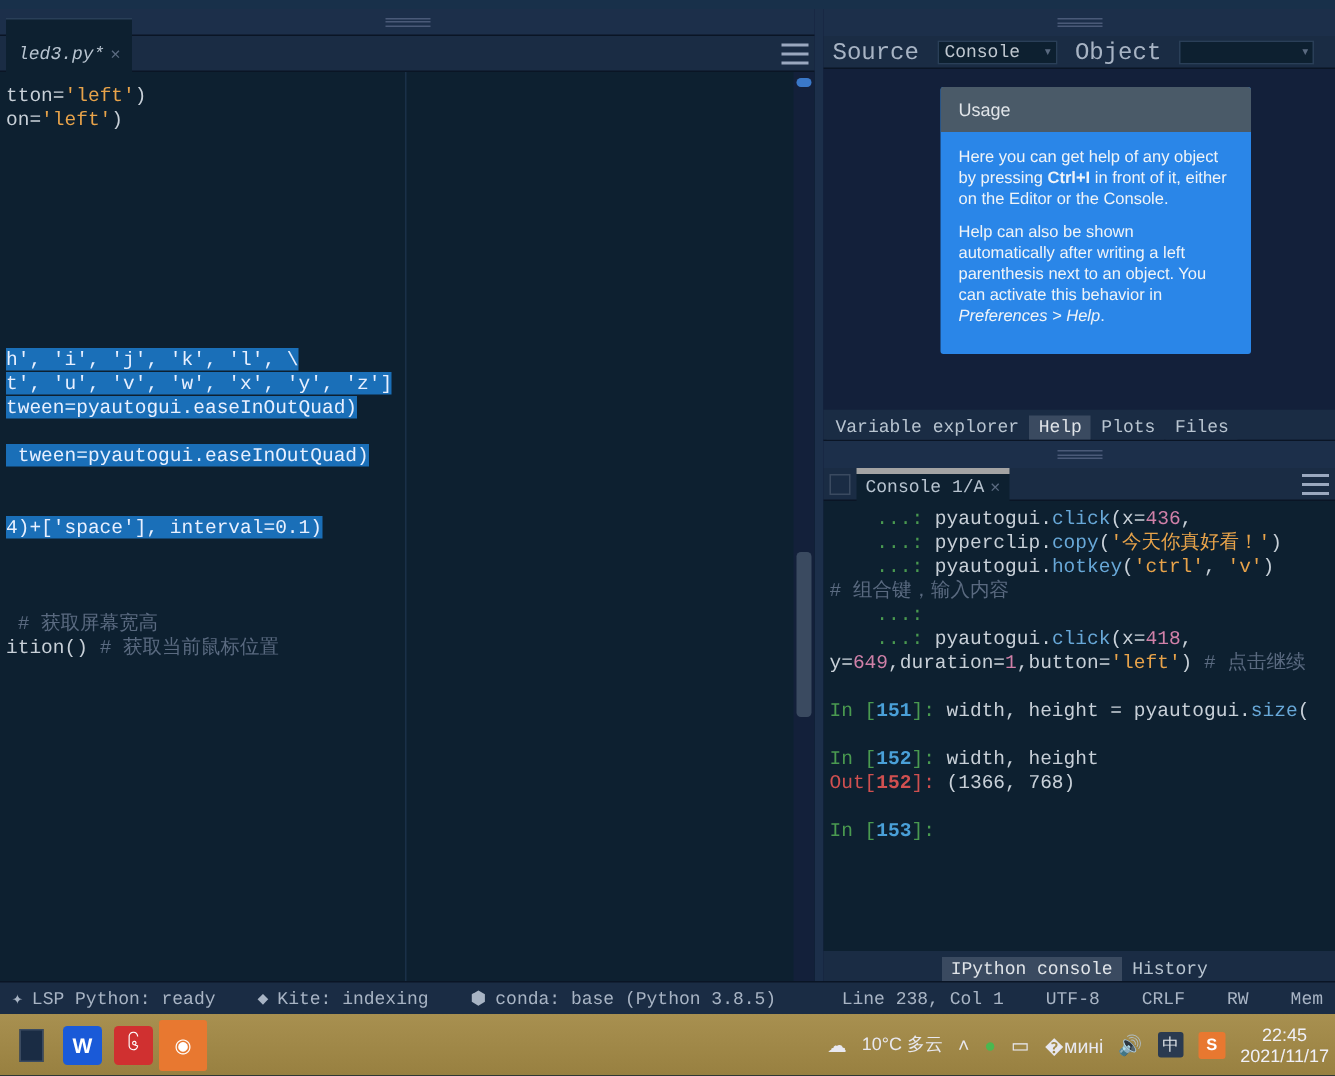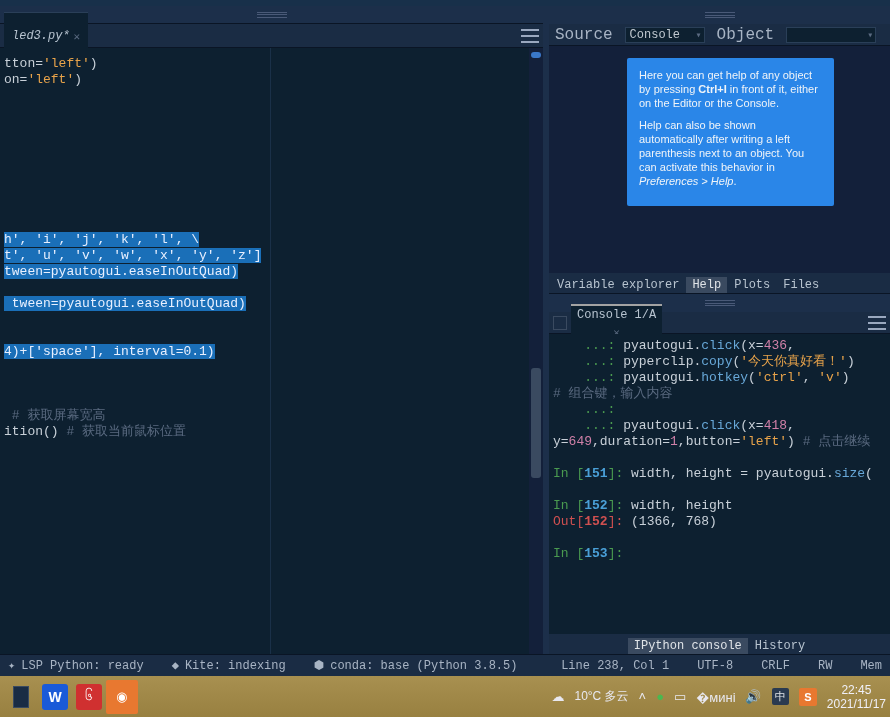--- a/index.html
+++ b/index.html
@@ -105,22 +105,22 @@
   cursor: pointer;
 }
 .help-tab.active { background: #3a4a60; color: #e0e4e8; }
 .console-pane { flex: 1; display: flex; flex-direction: column; min-height: 0; }
 .console-top { height: 18px; background: #1c2f4a; display: flex; align-items: center; justify-content: center; }
 .console-tabs {
   height: 22px; background: #1a2c44; display: flex; align-items: center; padding: 0 4px;
   border-bottom: 1px solid #0a1525;
 }
 .console-tab {
-  background: #0d2030; color: #b8c4d0; border-top: 2px solid #a3a3a3;
-  padding: 2px 6px; font-size: 12px; display: flex; align-items: center; gap: 4px; flex-direction: column;
+  background: #0d2030; color: #b8c4d0; border-top: 4px solid #a3a3a3;
+  padding: 2px 6px; font-size: 12px; display: flex; align-items: center; gap: 4px;
 }
 .console-tab .tab-close { color: #5a6a80; cursor: pointer; font-size: 11px; }
 .console-icon { width: 14px; height: 14px; background: #1a2c44; border: 1px solid #3a4a60; margin-right: 4px; }
 .console-body {
   flex: 1; background: #0d2030; position: relative; overflow: hidden;
   font-size: 13px; line-height: 16px; padding: 4px 0 0 4px;
 }
 .console-body .line { white-space: pre; }
 .cont { color: #4a9a50; }
 .in-prompt { color: #4a9a50; }
@@ -209,20 +209,21 @@
             <span>Console</span><span class="chev">▾</span>
           </div>
           <label>Object</label>
           <div class="help-select" style="min-width:90px">
             <span></span><span class="chev">▾</span>
           </div>
           <span class="lock-icon">🔒</span>
         </div>
         <div class="help-body">
           <div class="help-card">
+            <div class="help-card-head">Usage</div>
             <div class="help-card-body">
               <p><span>Here you can get help of any object by pressing </span><b>Ctrl+I</b><span> in front of it, either on the Editor or the Console.</span></p>
               <p><span>Help can also be shown automatically after writing a left parenthesis next to an object. You can activate this behavior in </span><i>Preferences &gt; Help</i><span>.</span></p>
             </div>
           </div>
         </div>
         <div class="help-tabs" id="help-tabs">
             <div class="help-tab">Variable explorer</div>
             <div class="help-tab active">Help</div>
             <div class="help-tab">Plots</div>

